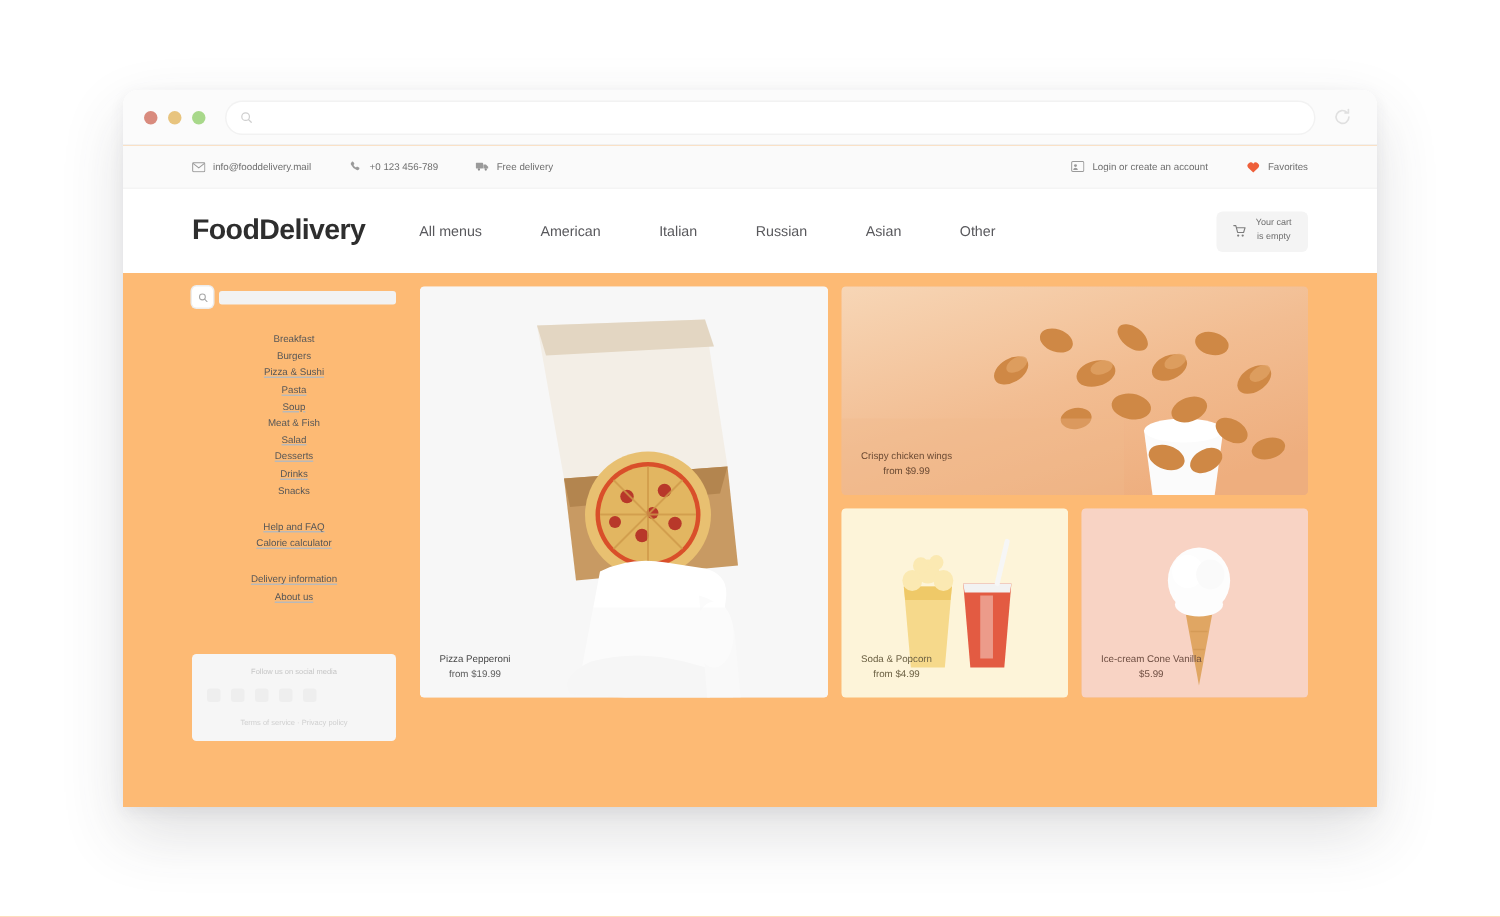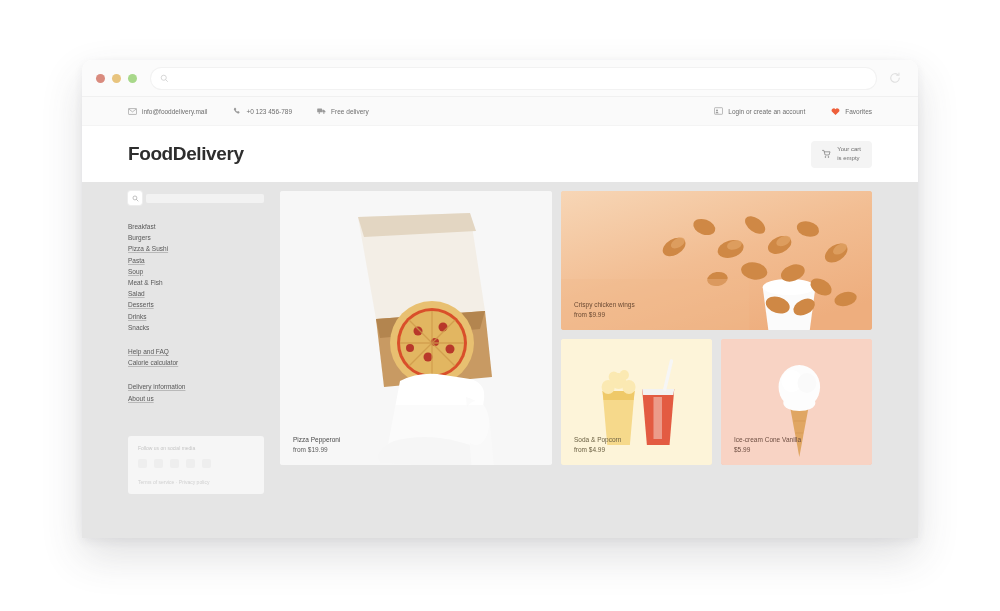--- a/index.html
+++ b/index.html
@@ -55,21 +55,21 @@
     font-size: 8px;
     color: #c8c8c8;
     margin-left: 6px;
   }
   .reload-btn {
     width: 18px; height: 18px;
     display: flex; align-items: center; justify-content: center;
   }
 
   
-  .page { height: 441px; background: #e5e5e5; overflow: hidden; position: relative; }
+  .page { height: 441px; background: #fdba74; overflow: hidden; position: relative; text-align: center; }
 
   .topbar {
     height: 29px;
     background: #fafafa;
     display: flex;
     align-items: center;
     padding: 0 46px;
     font-size: 6.5px;
     color: #6e6e6e;
     border-bottom: 1px solid #f4f4f4;
@@ -303,20 +303,28 @@
                 <path d="M6 10.2 1.5 5.9A2.8 2.8 0 0 1 6 2.4a2.8 2.8 0 0 1 4.5 3.5z" fill="#ee5f3a"></path>
               </svg>
           </span>
           <span>Favorites</span>
         </div>
       </div>
     </div>
 
     <div class="header">
       <div class="logo">FoodDelivery</div>
+      <div class="nav">
+        <span class="nav-item">All menus</span>
+        <span class="nav-item">American</span>
+        <span class="nav-item">Italian</span>
+        <span class="nav-item">Russian</span>
+        <span class="nav-item">Asian</span>
+        <span class="nav-item">Other</span>
+      </div>
       <div class="cart">
         <span class="icon-box">
           <svg width="10" height="10" viewBox="0 0 12 12">
               <path d="M0.7 1.2h1.8l1.6 6.1h5.3l1.3-4.2H3.2" fill="none" stroke="#7d7d7d" stroke-width="1" stroke-linecap="round" stroke-linejoin="round"></path>
               <circle cx="4.6" cy="10" r="1" fill="#7d7d7d"></circle>
               <circle cx="8.6" cy="10" r="1" fill="#7d7d7d"></circle>
             </svg>
         </span>
         <span class="cart-text">
           <span>Your cart</span><br>

